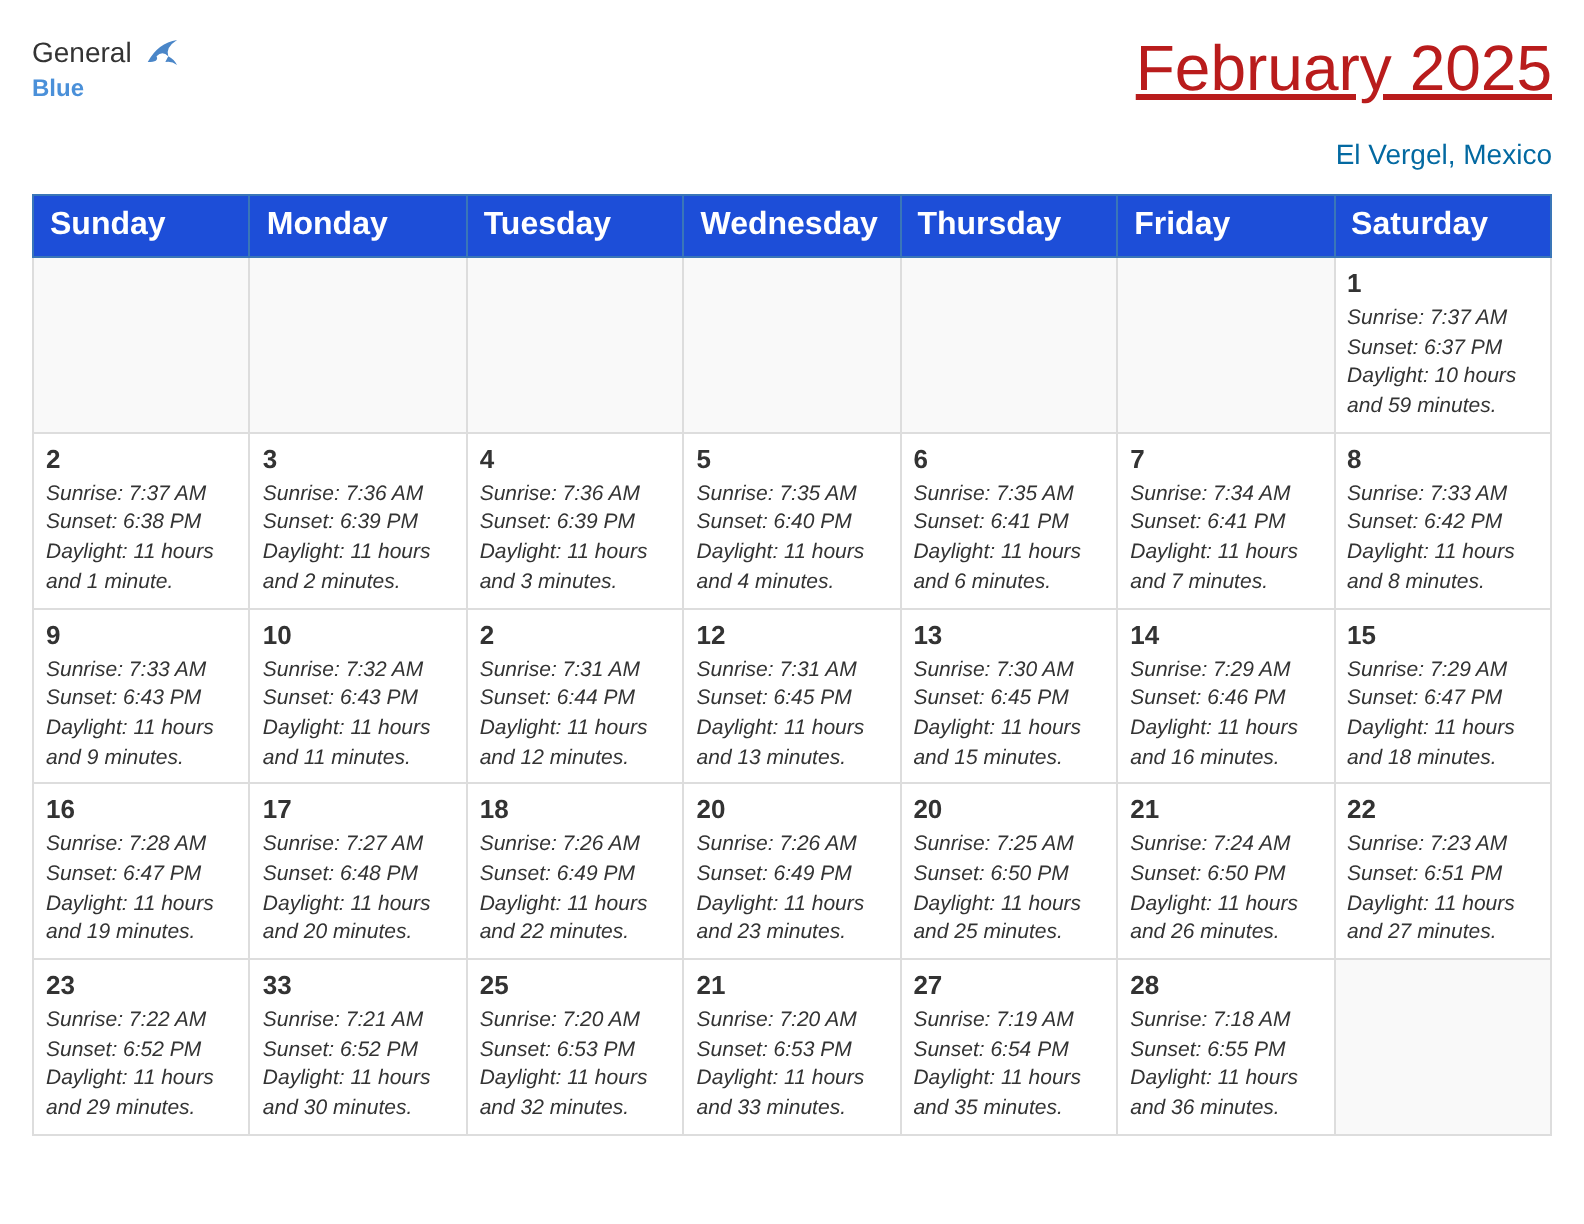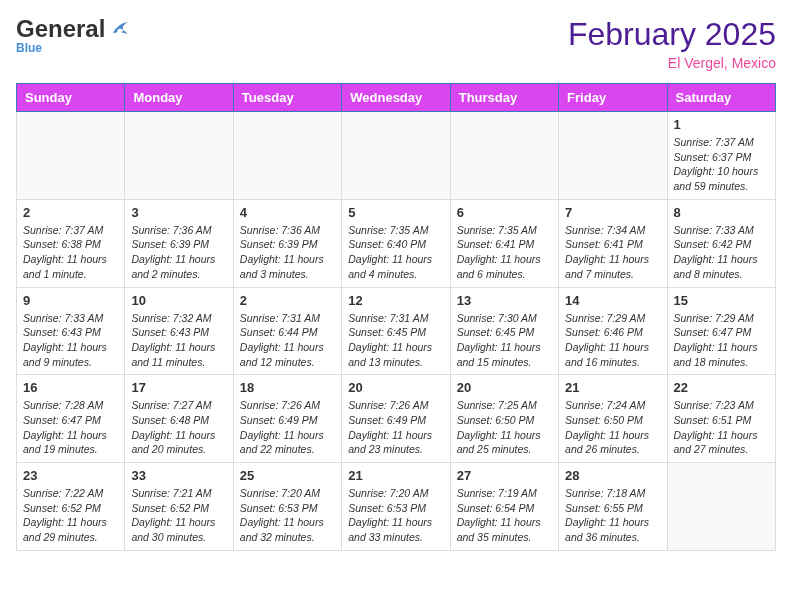--- a/index.html
+++ b/index.html
@@ -14,58 +14,59 @@
       display: flex;
       justify-content: space-between;
       align-items: flex-start;
       margin-bottom: 12px;
     }
     .logo {
       display: flex;
       align-items: center;
     }
     .logo-text-general {
-      font-size: 24px;
-      font-weight: bold;
+      font-size: 14px;
+      font-weight: normal;
       color: #333;
     }
     .logo-text-blue {
       font-size: 12px;
       font-weight: bold;
       color: #4a90d9;
     }
     .logo-icon {
       width: 22px;
       height: 22px;
       margin-left: 2px;
     }
     .title-area {
       text-align: right;
     }
     .month-title {
       font-size: 32px;
-      color: #4c1d95;
+      color: #b91c1c;
       font-weight: normal;
+      text-decoration: underline;
     }
     .location-title {
       font-size: 14px;
-      color: #ec4899;
-      margin-top: 2px;
+      color: #0369a1;
+      margin-top: 16px;
     }
     .calendar {
       width: 100%;
       border-collapse: collapse;
       border: 1px solid #ccc;
     }
     .calendar th {
-      background-color: #d946ef;
+      background-color: #1d4ed8;
       color: #fff;
       text-align: left;
       padding: 6px 8px;
-      font-size: 13px;
+      font-size: 16px;
       font-weight: bold;
       border: 1px solid #3a76b8;
     }
     .calendar td {
       width: 14.28%;
       vertical-align: top;
       padding: 5px 6px;
       border: 1px solid #ddd;
       min-height: 80px;
       font-size: 11px;

